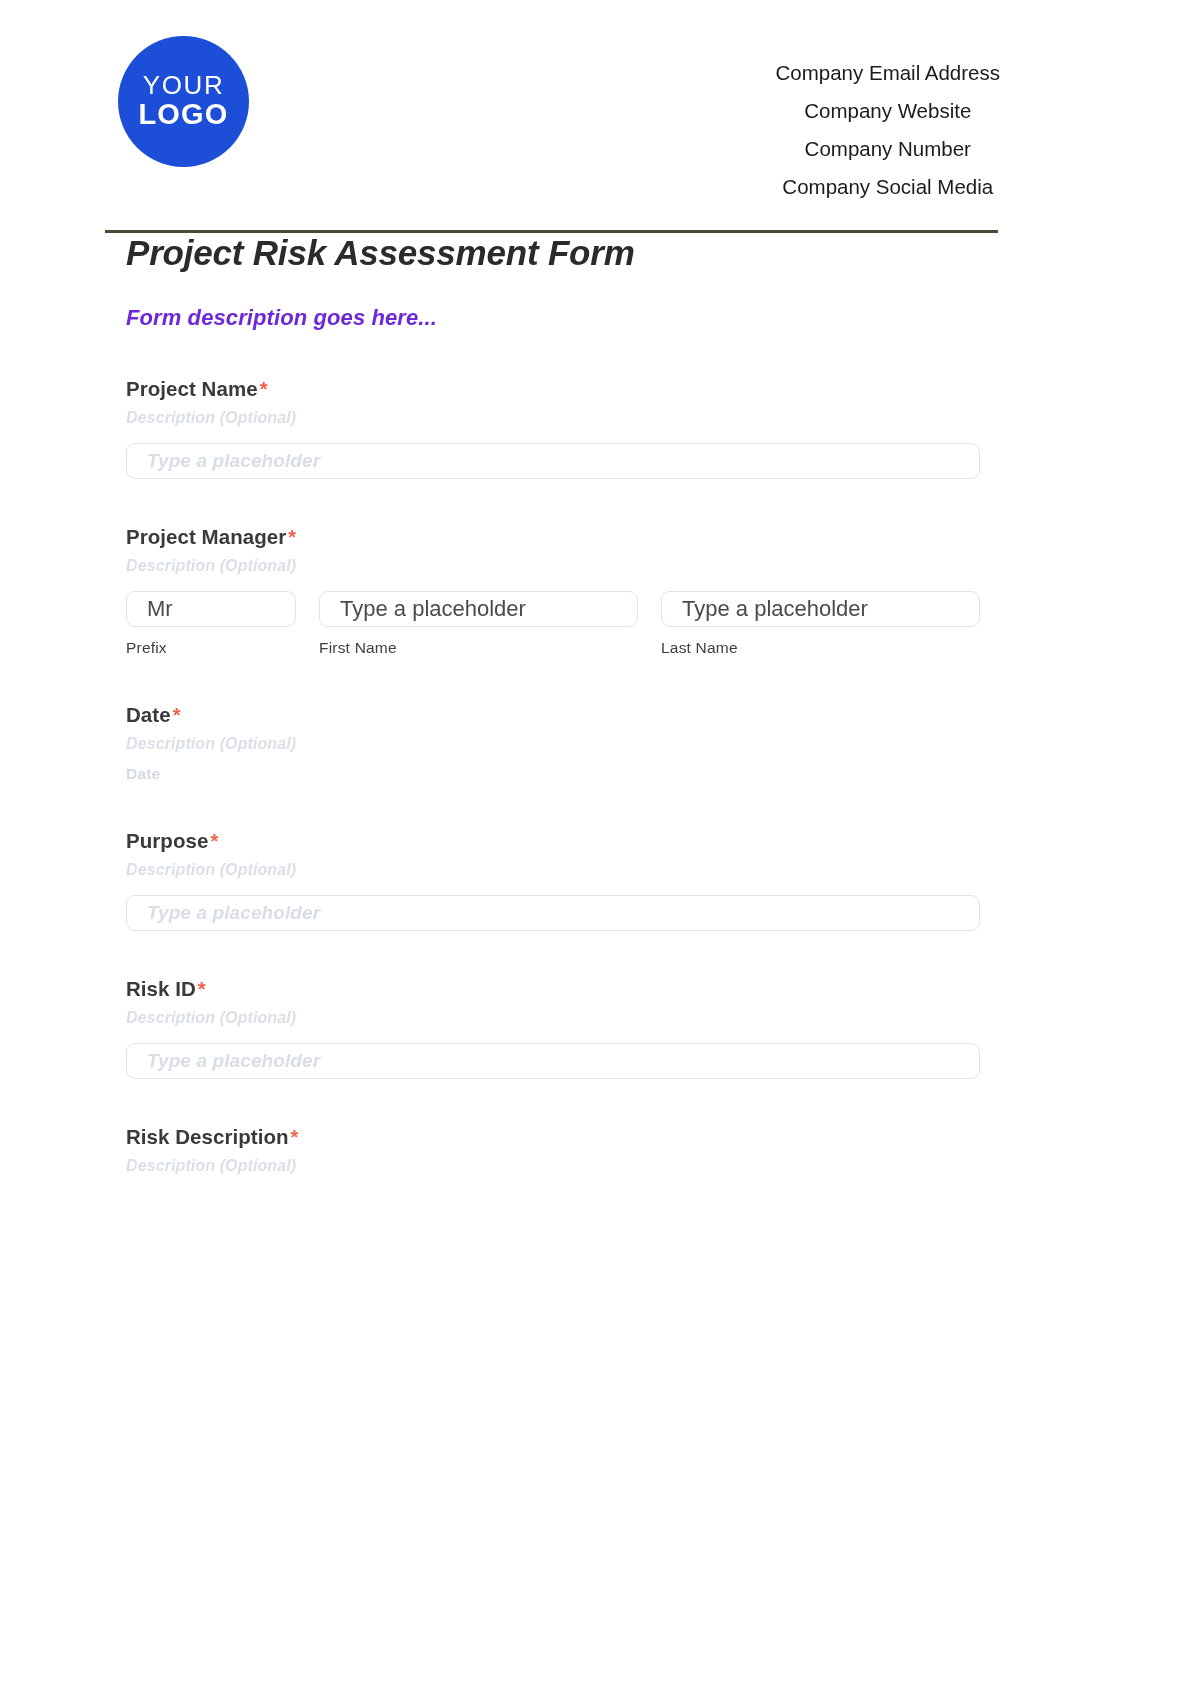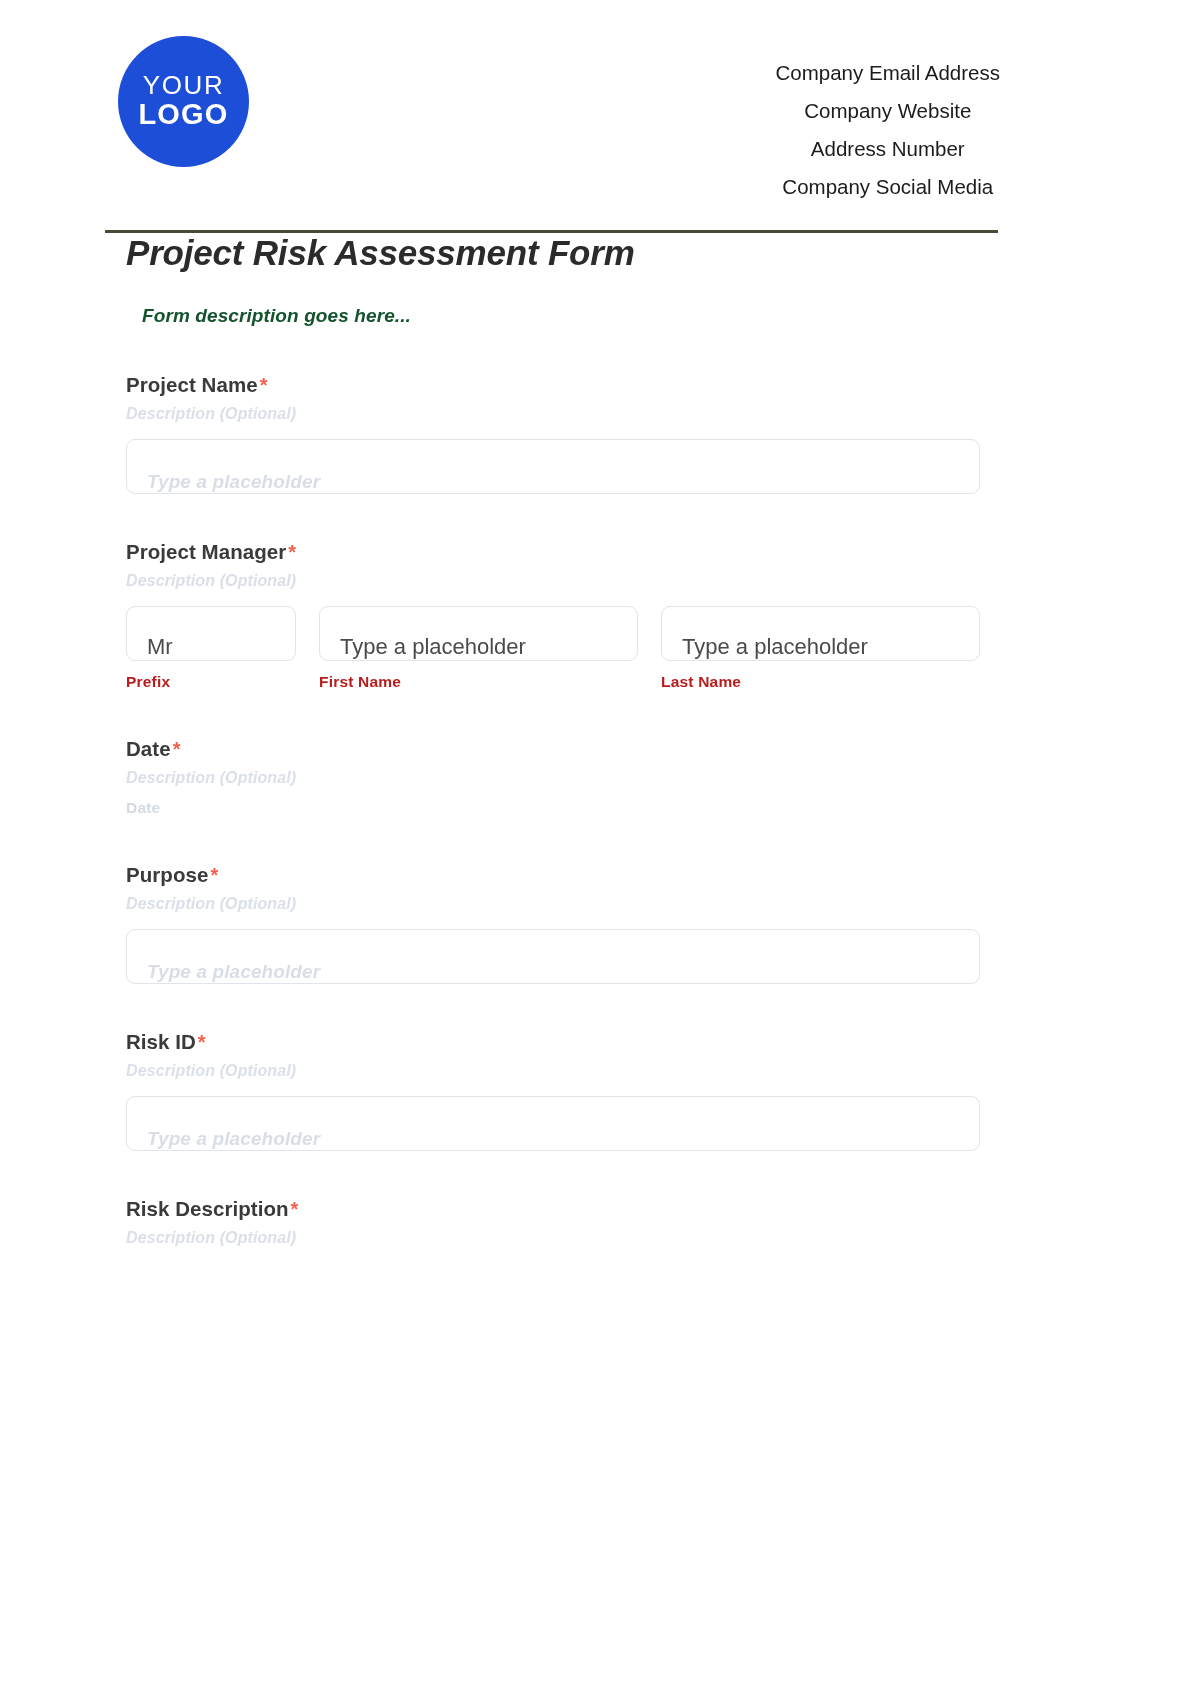--- a/index.html
+++ b/index.html
@@ -87,26 +87,25 @@
     text-align: left;
     font-size: 35px;
     font-weight: 700;
     color: #2b2b2b;
     letter-spacing: -0.2px;
     font-style: italic;
   }
 
   .form-desc {
     margin-top: 32px;
-    font-size: 19px;
+    font-size: 22px;
     font-style: italic;
     font-weight: 600;
-    color: #14532d;
+    color: #6d28d9;
     letter-spacing: 0.1px;
-    margin-left: 16px;
   }
 
   .field {
     margin-top: 46px;
   }
   .field:first-of-type {
     margin-top: 46px;
   }
 
   .field-label {
@@ -126,26 +125,26 @@
     margin-top: 8px;
     font-size: 16px;
     font-style: italic;
     font-weight: 700;
     color: #dbe0e8;
     letter-spacing: 0.1px;
   }
 
   .input-box {
     margin-top: 16px;
-    height: 55px;
+    height: 36px;
     border: 1.5px solid #dfe3ea;
     border-radius: 9px;
     background: #ffffff;
     display: flex;
-    align-items: flex-end;
+    align-items: center;
     padding: 0 20px;
     box-sizing: border-box;
   }
 
   .input-placeholder {
     font-size: 19px;
     font-style: italic;
     font-weight: 600;
     color: #d9dee6;
     letter-spacing: 0.1px;
@@ -172,22 +171,22 @@
   .name-col.first  { flex: 1; }
   .name-col.last   { flex: 1; }
 
   .name-col .input-box {
     margin-top: 0;
   }
 
   .sub-label {
     margin-top: 12px;
     font-size: 15.5px;
-    font-weight: 700;
-    color: #b91c1c;
+    font-weight: 400;
+    color: #404040;
     letter-spacing: 0.2px;
   }
 
   .date-sub {
     margin-top: 12px;
     font-size: 15.5px;
     font-weight: 700;
     color: #d5dae2;
     letter-spacing: 0.2px;
   }
@@ -198,21 +197,21 @@
 <div class="page">
 
   <div class="header">
     <div class="logo">
       <span class="logo-your">YOUR</span>
       <span class="logo-logo">LOGO</span>
     </div>
     <div class="company-info">
       <div>Company Email Address</div>
       <div>Company Website</div>
-      <div>Address Number</div>
+      <div>Company Number</div>
       <div>Company Social Media</div>
     </div>
   </div>
   <div class="header-rule"></div>
 
   <div class="form-body">
 
     <div class="form-title">Project Risk Assessment Form</div>
     <div class="form-desc">Form description goes here...</div>
 

